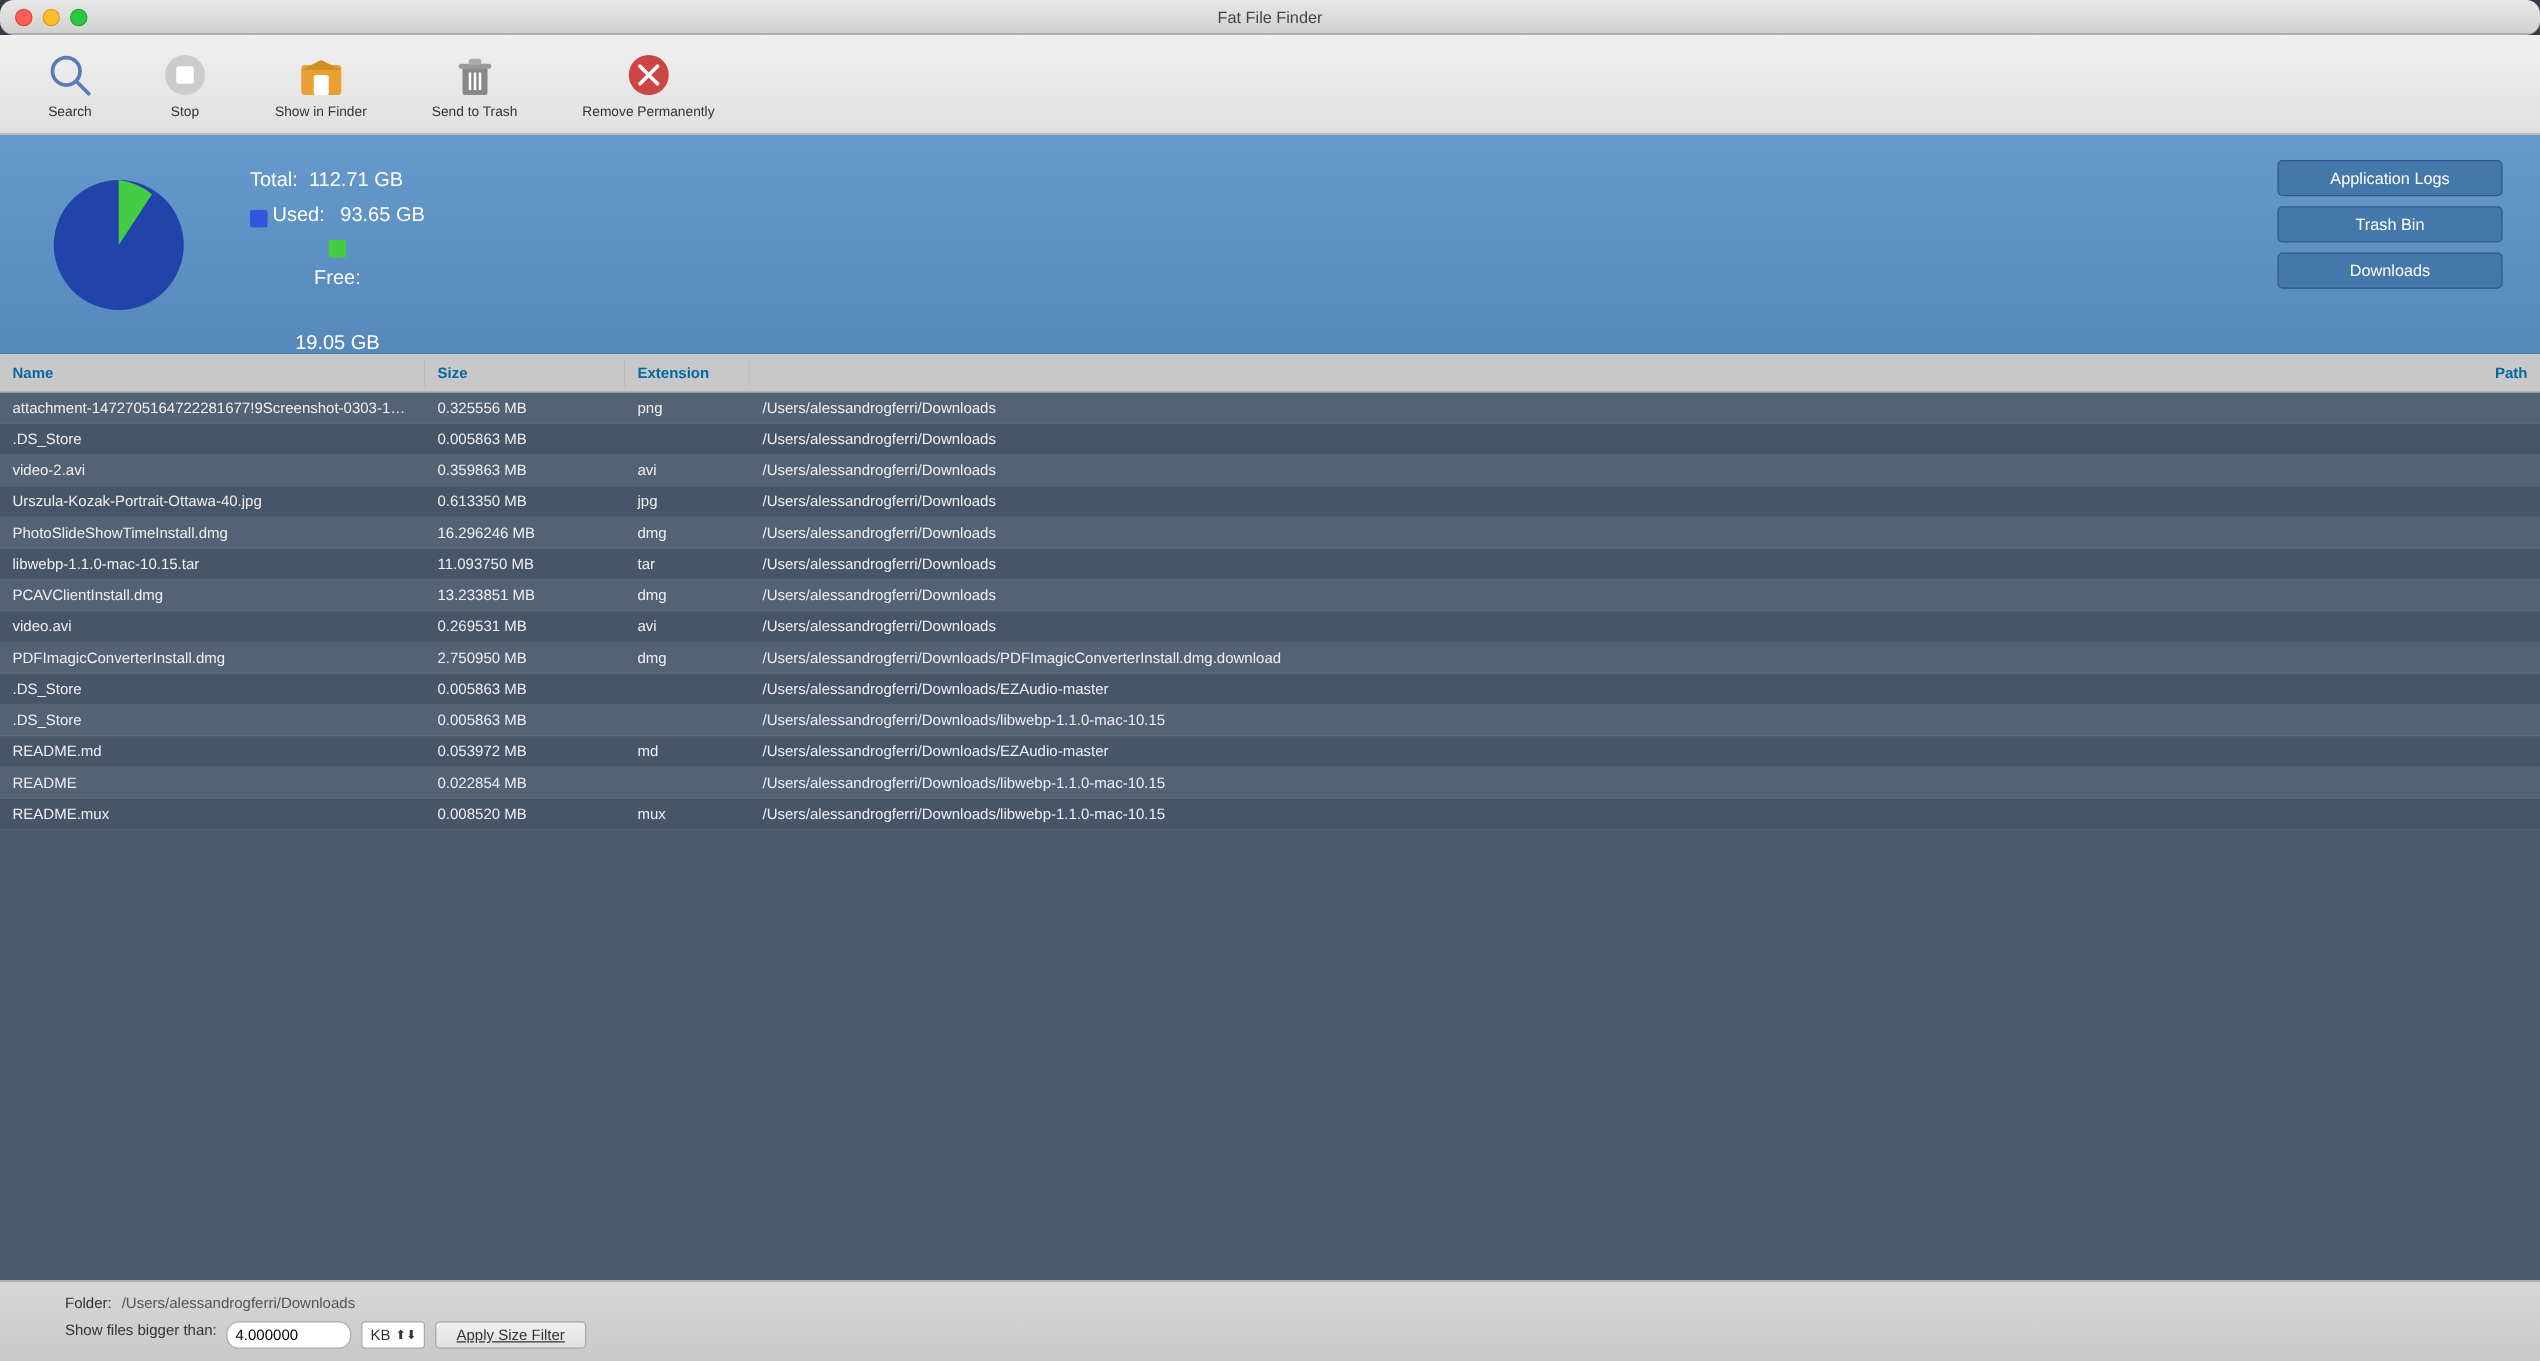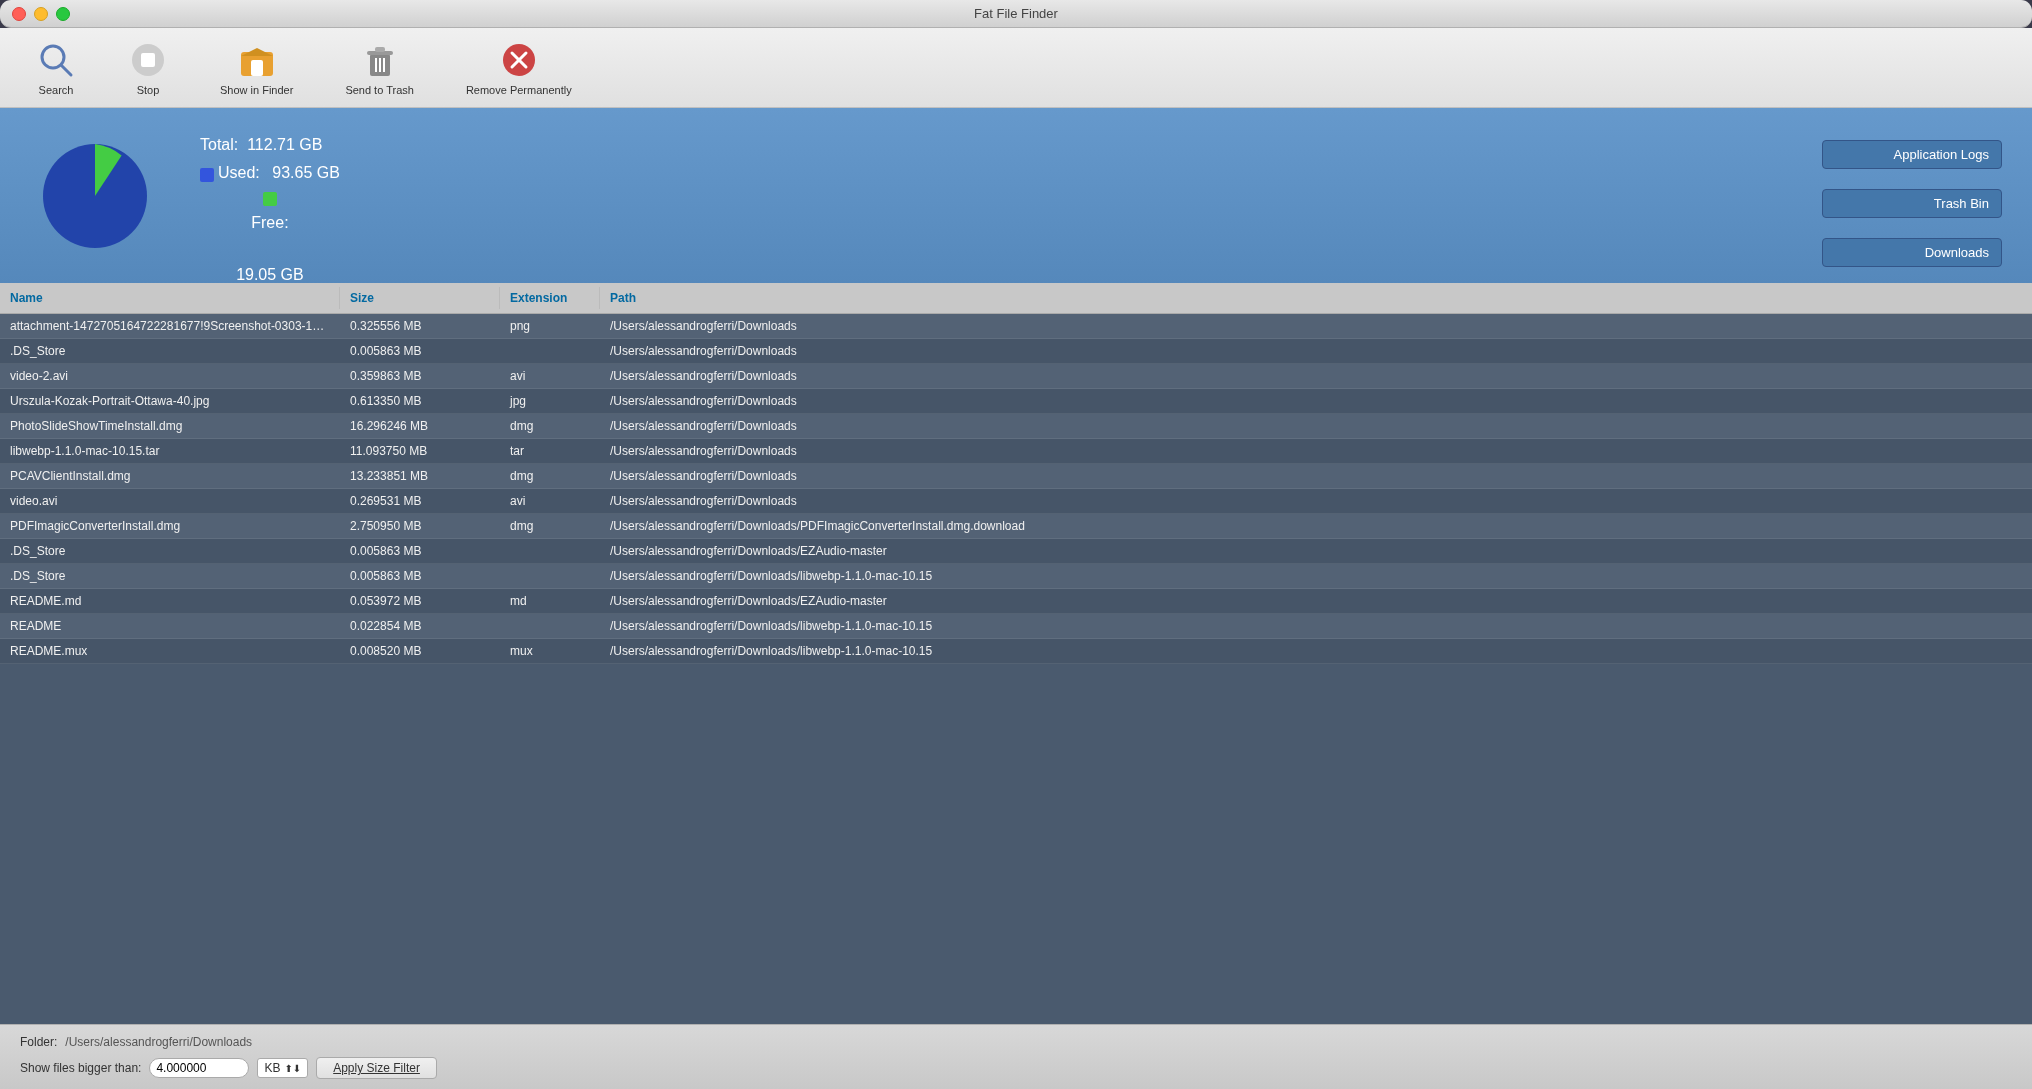--- a/index.html
+++ b/index.html
@@ -125,23 +125,22 @@
       gap: 8px;
     }
     .info-button {
       background: #4477aa;
       border: 1px solid #335588;
       color: white;
       font-size: 13px;
       padding: 6px 12px;
       border-radius: 4px;
       cursor: pointer;
-      text-align: right;
+      text-align: center;
       min-width: 180px;
-      margin-top: 12px;
     }
 
     
     .table-container {
       flex: 1;
       background: #4a5a6e;
       overflow: hidden;
     }
 
     .table-header {
@@ -151,21 +150,21 @@
       border-bottom: 1px solid #aaa;
       padding: 4px 0;
     }
     .table-header-cell {
       font-size: 12px;
       color: #0369a1;
       font-weight: 600;
       padding: 4px 10px;
       border-right: 1px solid #bbb;
     }
-    .table-header-cell:last-child { border-right: none; }
+    .table-header-cell:last-child { border-right: none; text-align: right; }
 
     .table-body {
       overflow-y: auto;
       height: calc(1089px - 28px - 80px - 175px - 26px - 65px);
     }
 
     .table-row {
       display: grid;
       grid-template-columns: 340px 160px 100px 1fr;
       border-bottom: 1px solid rgba(255,255,255,0.08);
@@ -188,24 +187,24 @@
       background: linear-gradient(to bottom, #d8d8d8, #c8c8c8);
       border-top: 1px solid #b0b0b0;
       display: flex;
       flex-direction: column;
       justify-content: center;
       padding: 6px 20px;
       gap: 8px;
     }
     .status-row {
       display: flex;
-      align-items: center;
       gap: 8px;
       font-size: 12px;
       color: #333;
+      margin-left: 32px;
     }
     .status-label { font-weight: 500; }
     .status-value { color: #555; }
     .size-input {
       border: 1px solid #aaa;
       border-radius: 10px;
       padding: 2px 6px;
       font-size: 12px;
       background: white;
       width: 100px;

